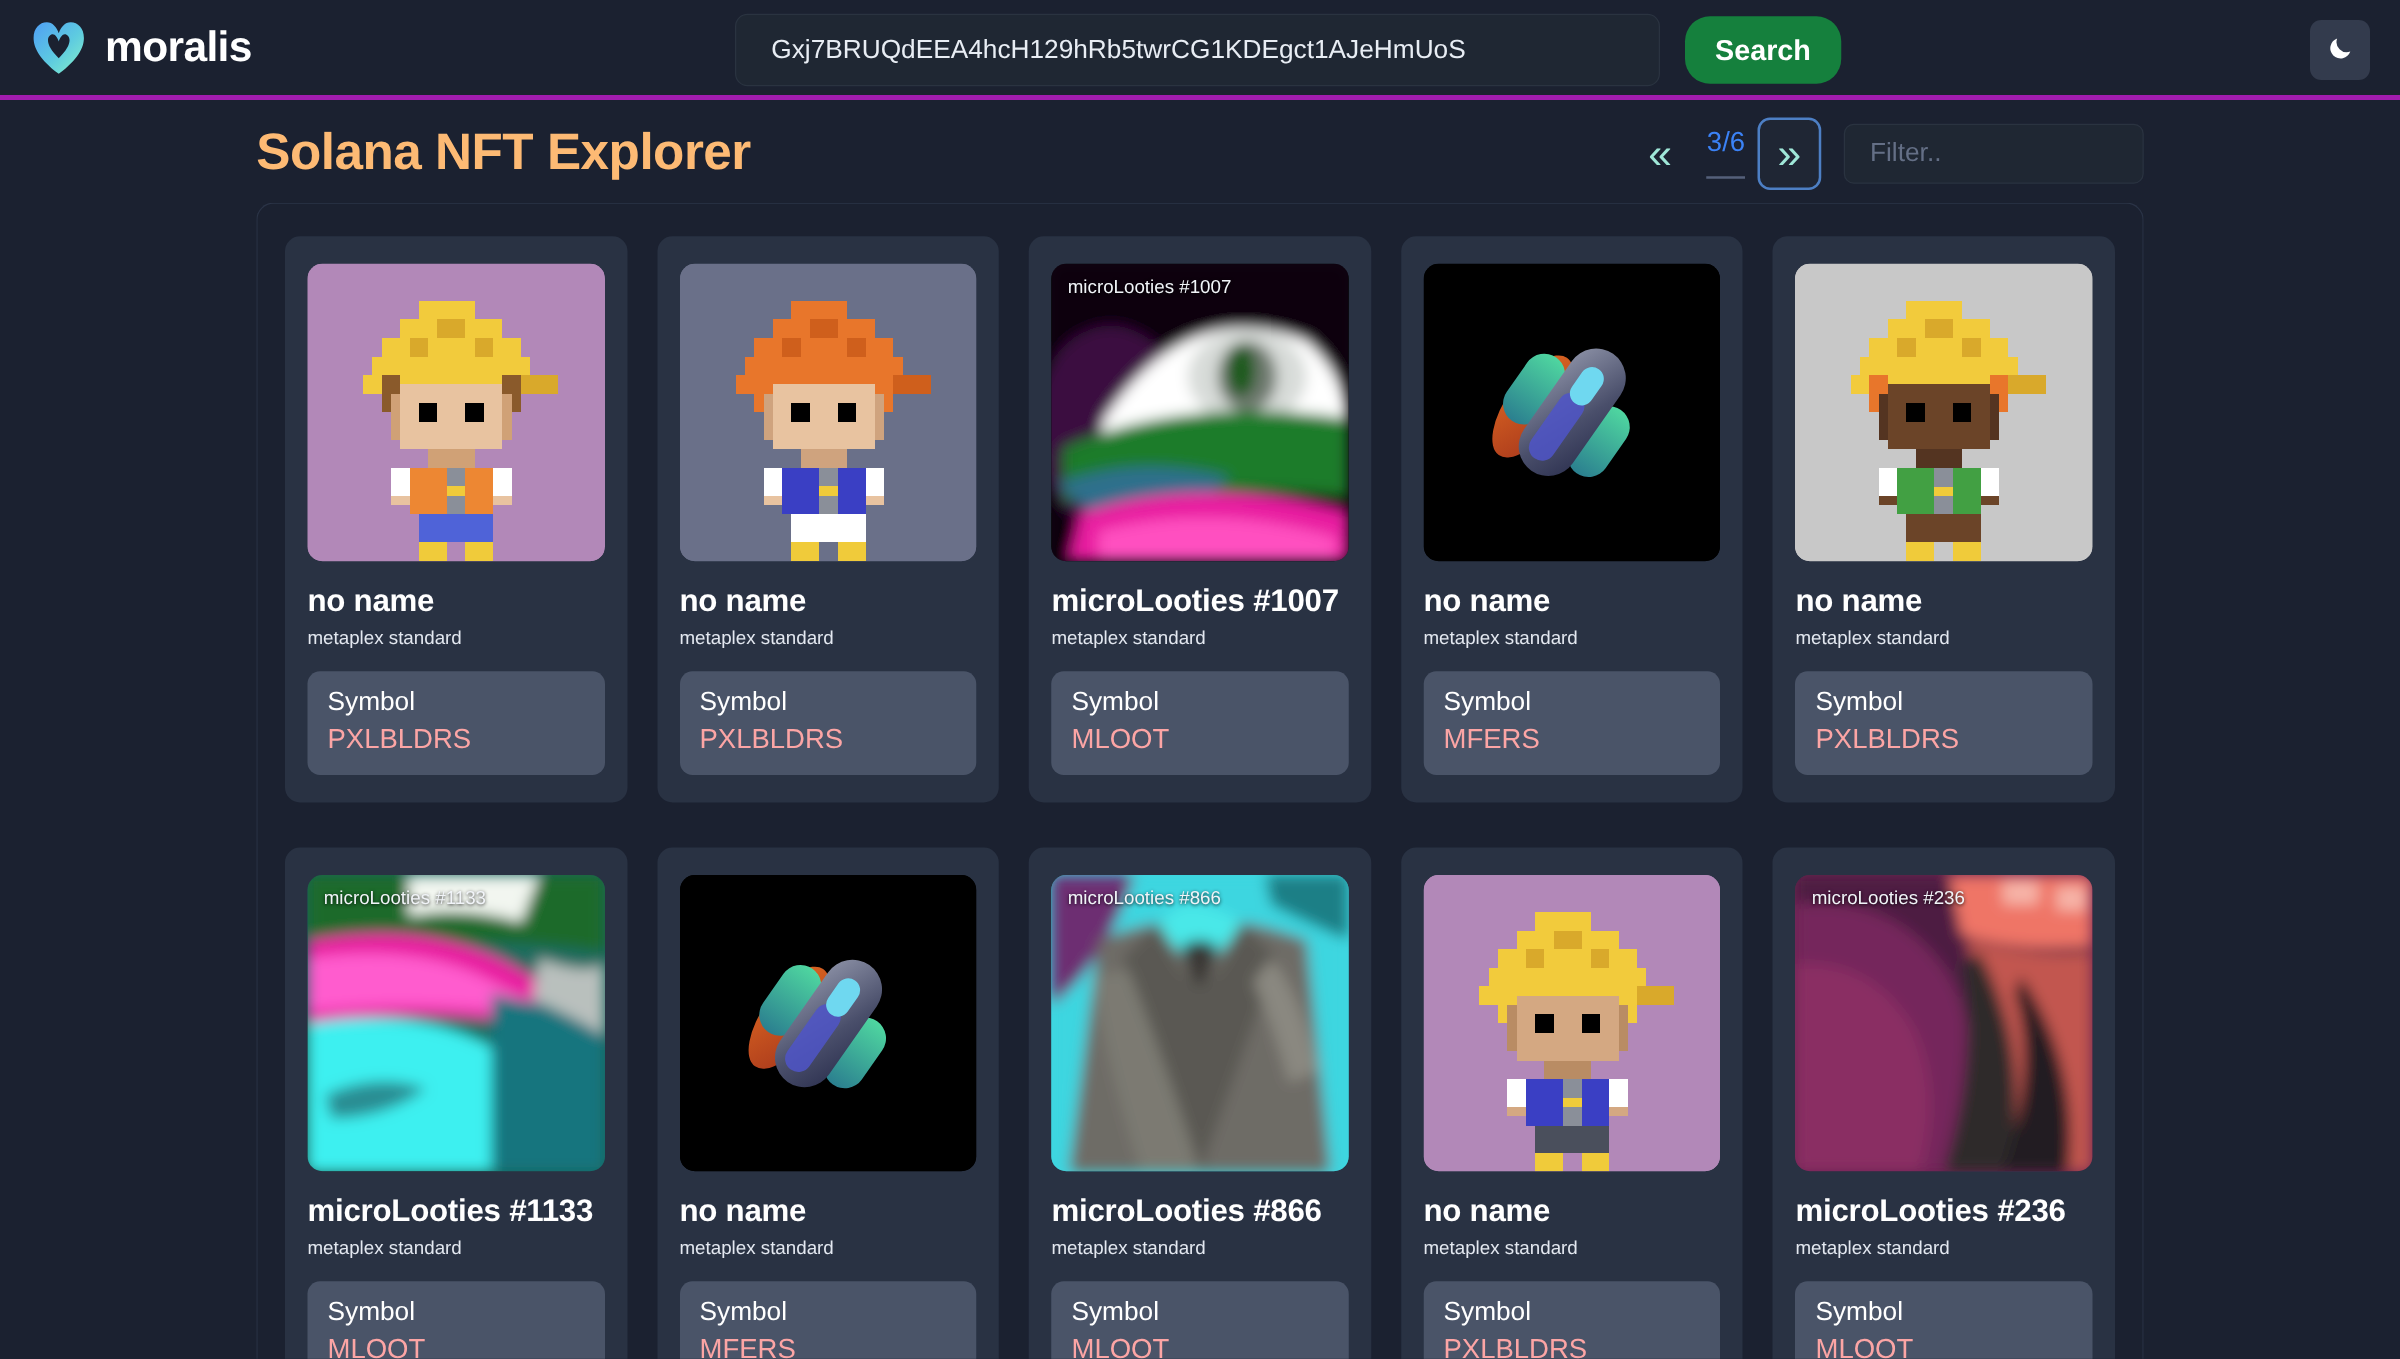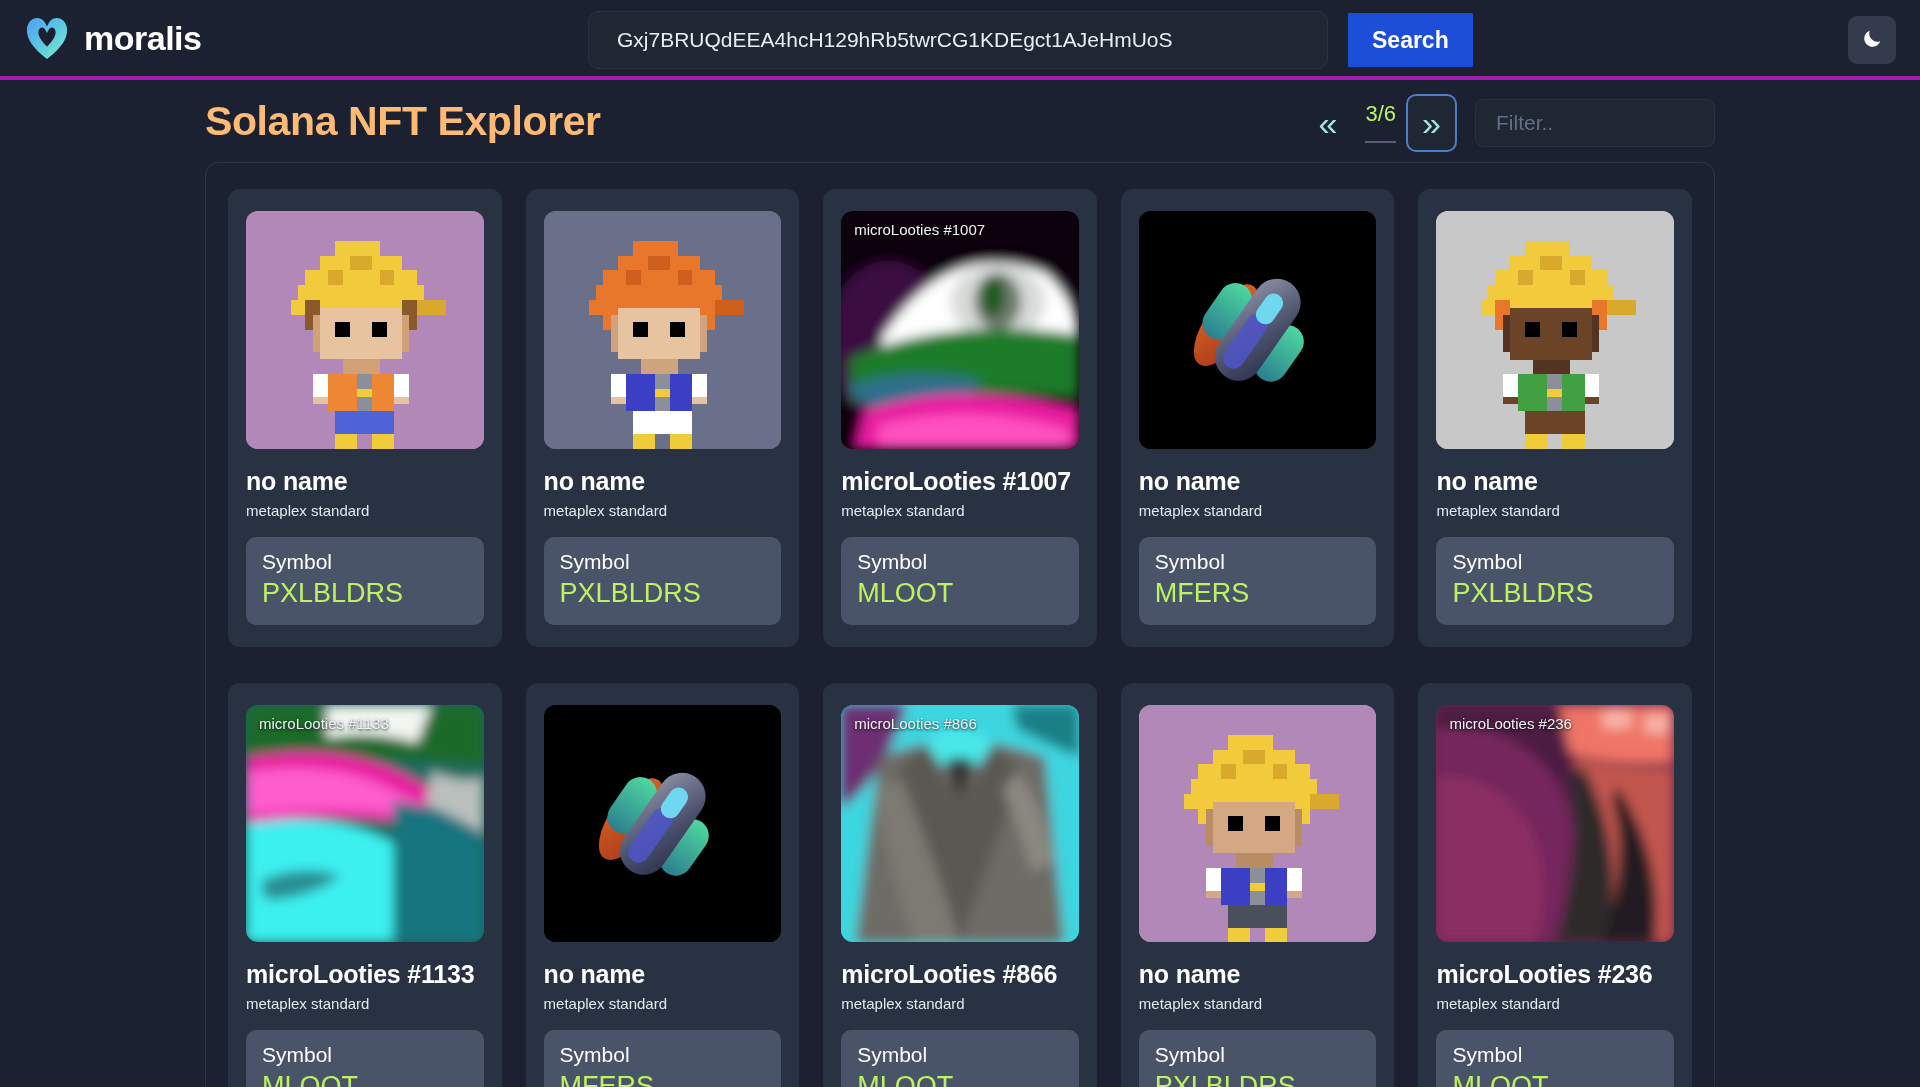--- a/index.html
+++ b/index.html
@@ -53,22 +53,22 @@
     font-size: 21px;
     font-family: "Liberation Sans", sans-serif;
     padding: 0 28px;
     outline: none;
   }
   .search-input::placeholder { color: #6b7890; }
   .search-btn {
     height: 54px;
     min-width: 124px;
     padding: 0 24px;
-    border-radius: 1px;
-    background: #1d4ed8;
+    border-radius: 20px;
+    background: #15803d;
     border: none;
     color: #ffffff;
     font-size: 23px;
     font-weight: bold;
     font-family: "Liberation Sans", sans-serif;
     cursor: pointer;
   }
   .theme-toggle {
     position: absolute;
     right: 24px;
@@ -116,21 +116,21 @@
     cursor: pointer;
     font-family: "Liberation Sans", sans-serif;
   }
   .pager-btn.focused {
     border: 2px solid #4d7fc4;
     border-radius: 10px;
     background: #1f2634;
     padding: 10px 14px;
   }
   .pager-count {
-    color: #bef264;
+    color: #3b82f6;
     font-size: 22px;
     margin: 0 10px 0 16px;
     border-bottom: 2px solid #55607a;
     padding-bottom: 16px;
     line-height: 1;
   }
   .filter-input {
     margin-left: 18px;
     width: 240px;
     height: 48px;
@@ -204,22 +204,22 @@
     border-radius: 10px;
     padding: 13px 16px 16px 16px;
   }
   .attr-key {
     color: #ffffff;
     font-size: 21px;
     font-weight: normal;
   }
   .attr-val {
     margin-top: 4px;
-    color: #bef264;
-    font-size: 27px;
+    color: #fca5a5;
+    font-size: 22px;
   }
 </style>
 </head>
 <body>
 
 <div class="header">
   <div class="brand">
     <span>
       <svg class="brand-logo" viewBox="0 0 48 48">
         <defs>

